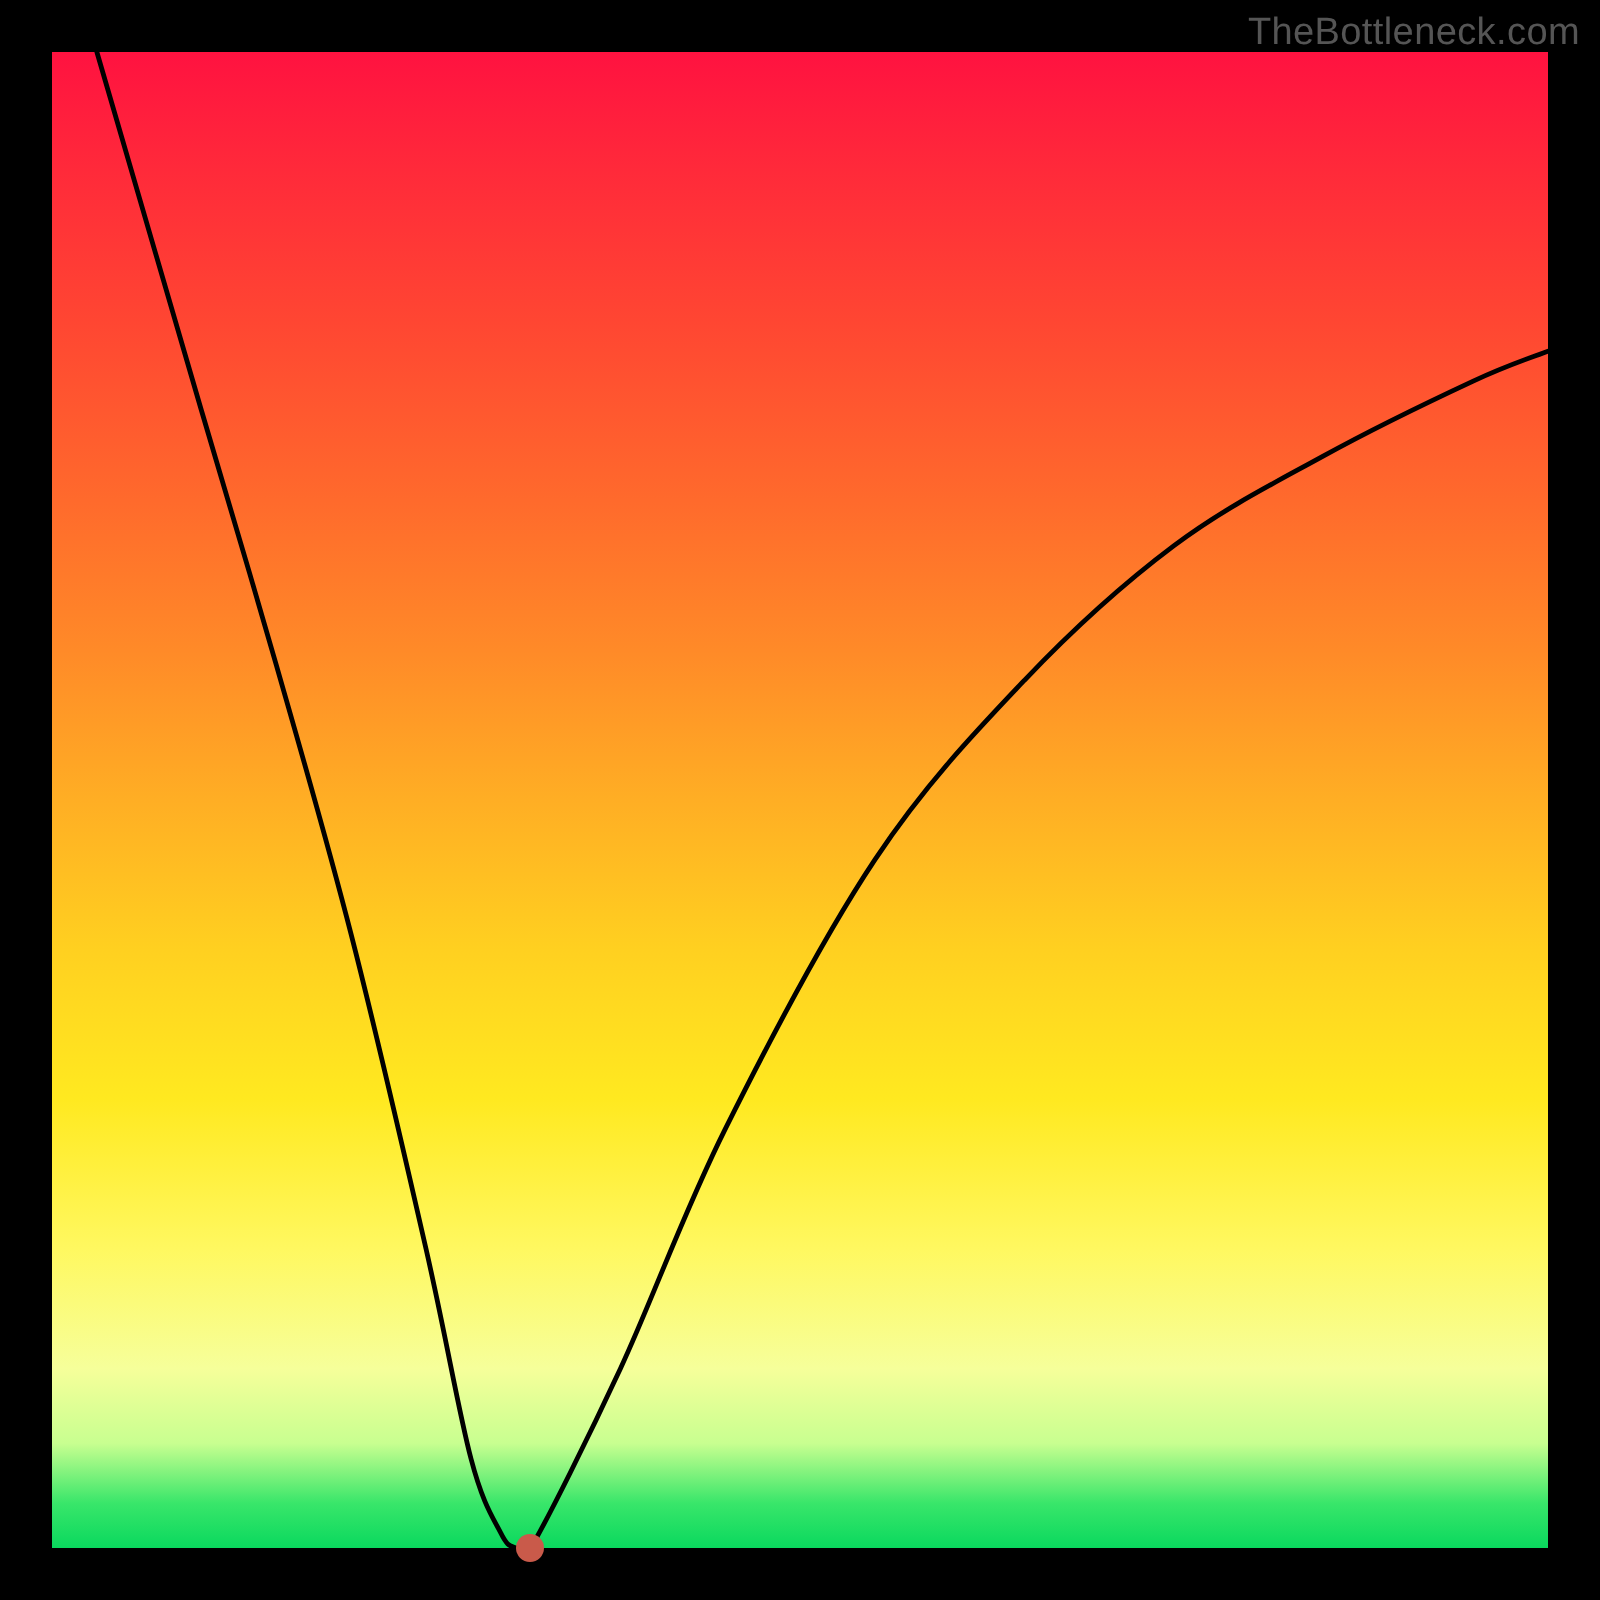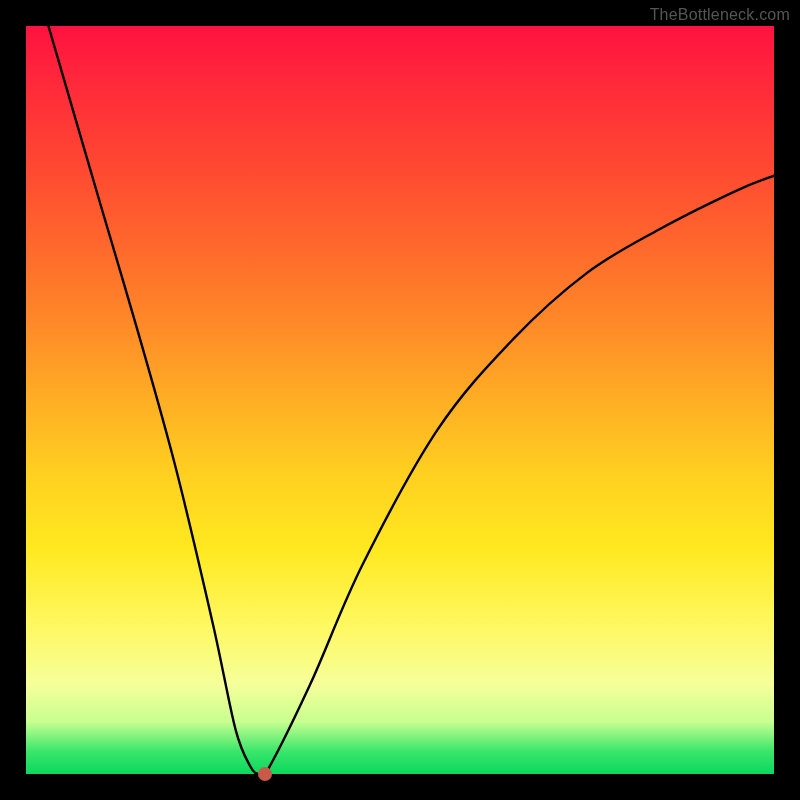--- a/index.html
+++ b/index.html
@@ -15,21 +15,21 @@
     position: relative;
     width: 800px;
     height: 800px;
     background: #000;
   }
   .water {
     position: absolute;
     top: 6px;
     right: 10px;
     color: #555;
-    font-size: 16px;
+    font-size: 19px;
     font-weight: 500;
     letter-spacing: 0.2px;
   }
   .plot-area {
     position: absolute;
     left: 26px;
     top: 26px;
     width: 748px;
     height: 748px;
     background: linear-gradient(

